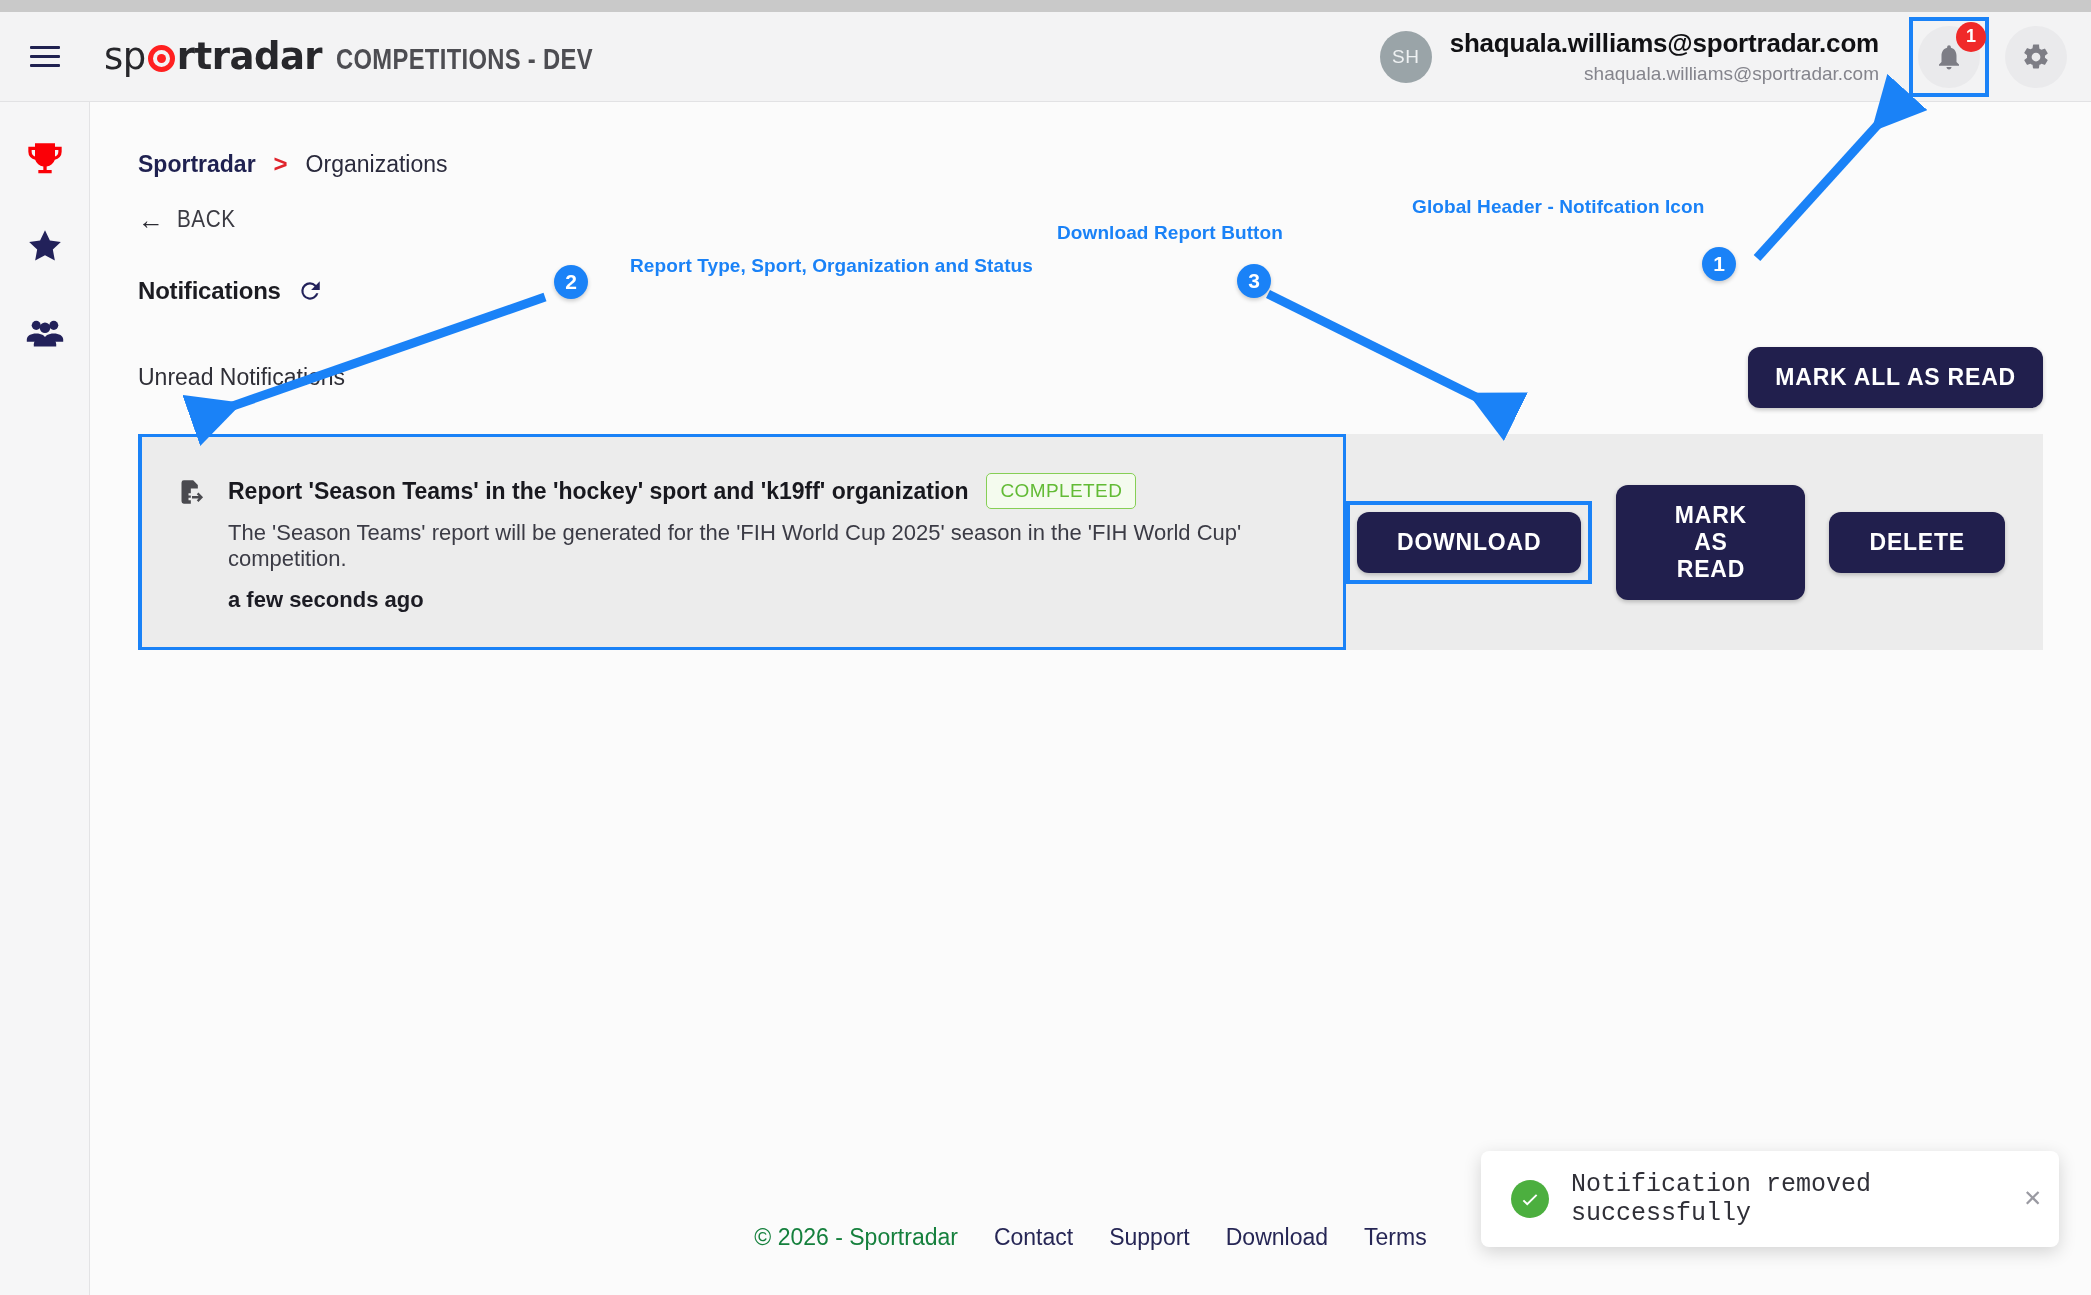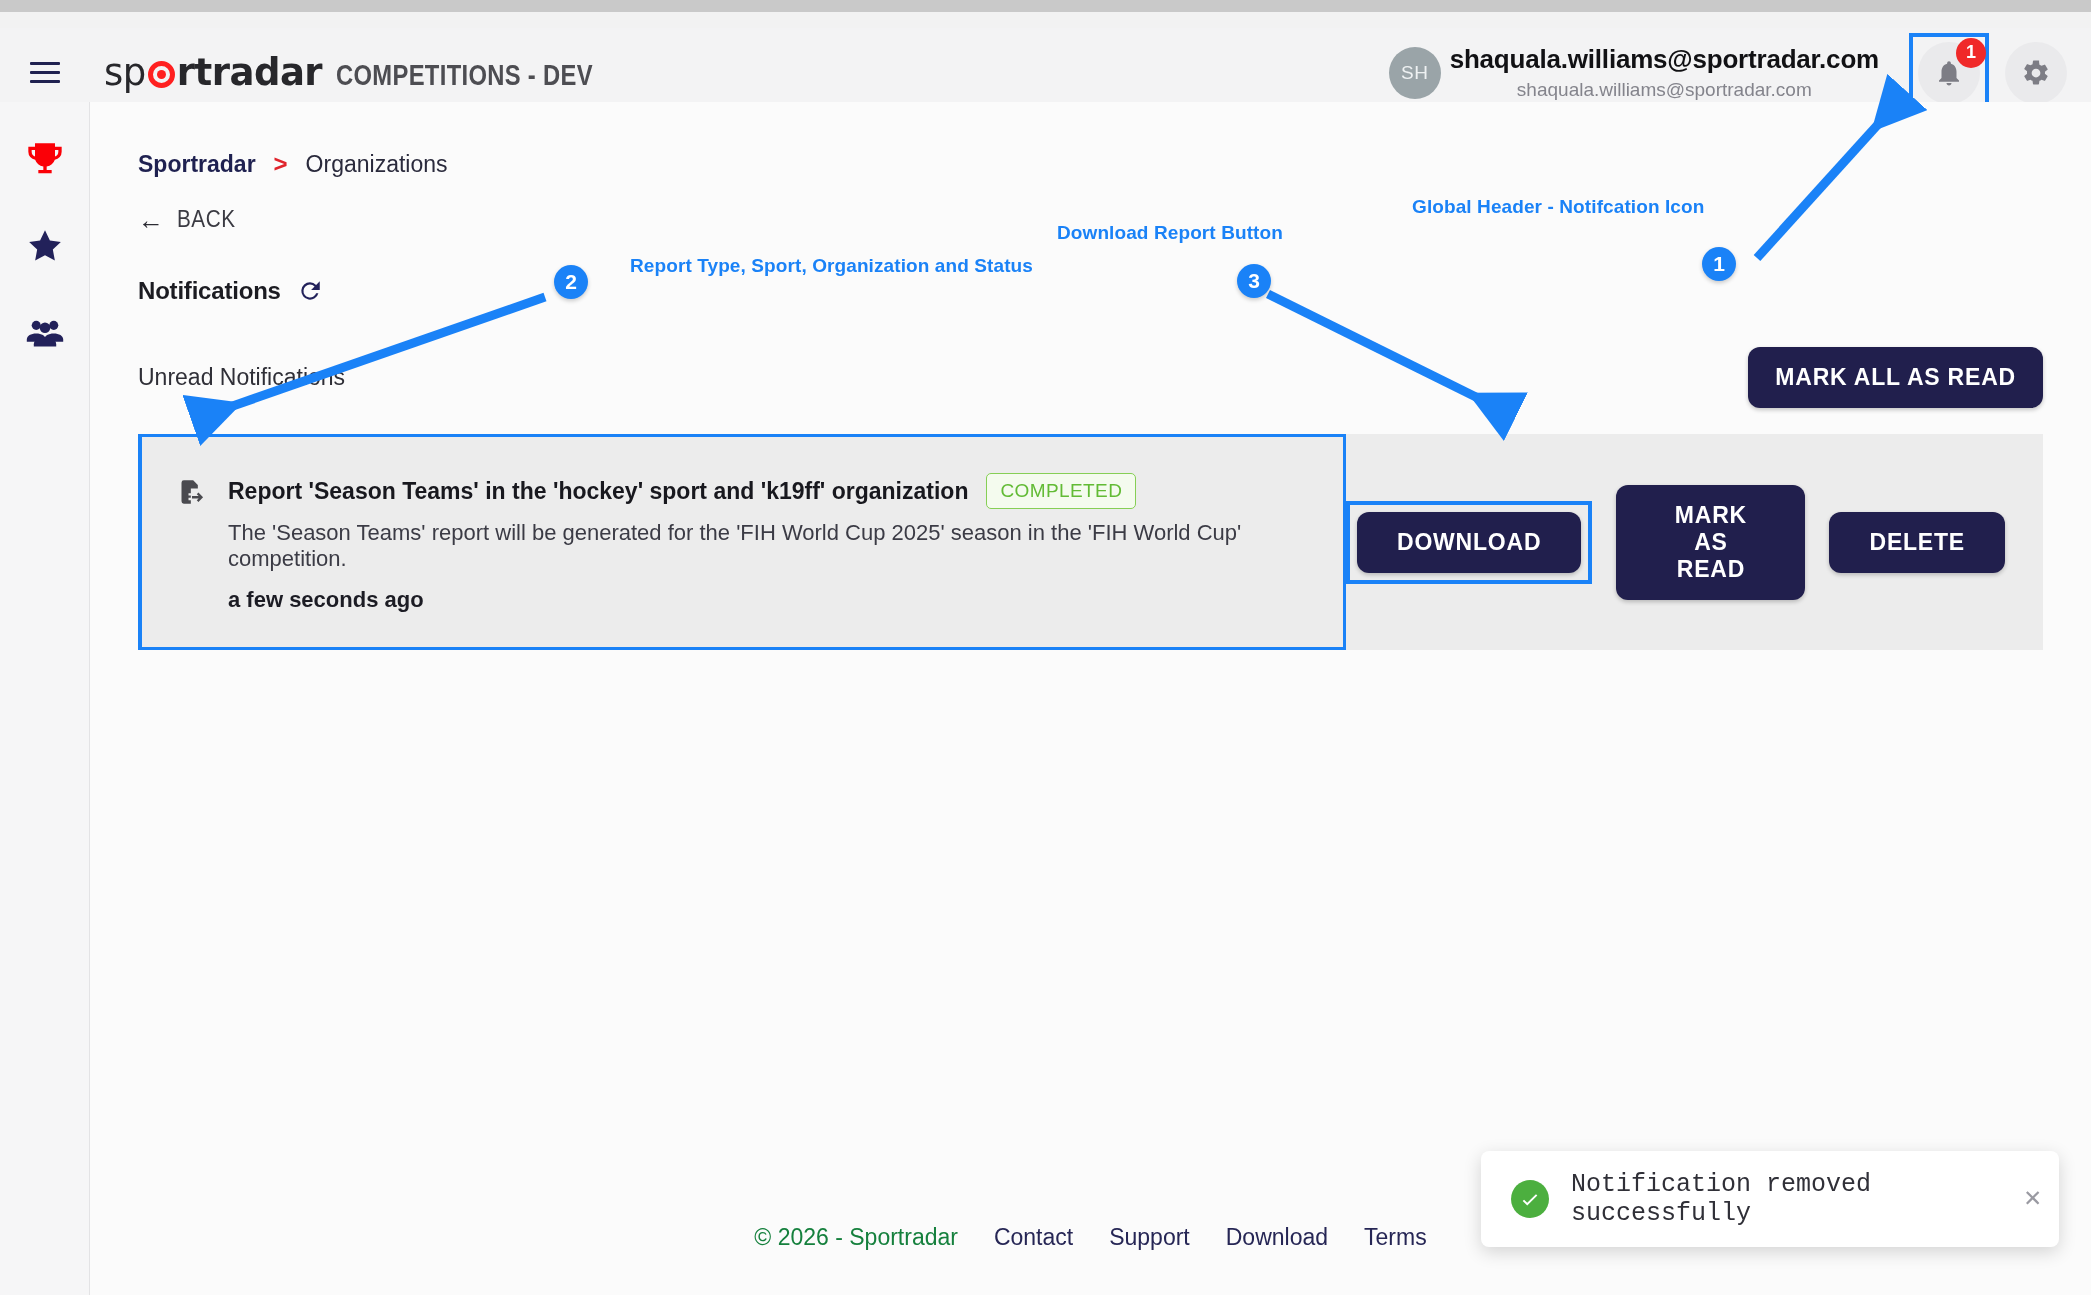--- a/index.html
+++ b/index.html
@@ -11,21 +11,21 @@
   }
   .app {
     position: absolute; left: 0; top: 12px;
     width: 2091px; height: 1283px;
     background: #f2f2f2;
     overflow: hidden;
   }
 
   
   .header {
-    position: absolute; left: 0; top: 16px; width: 2091px; height: 90px;
+    position: absolute; left: 0; top: 0; width: 2091px; height: 90px;
     background: #f3f3f4;
     border-bottom: 1px solid #e2e2e4;
     display: flex; align-items: center;
   }
   .hamburger {
     width: 90px; display: flex; flex-direction: column;
     align-items: center; justify-content: center; gap: 6px; cursor: pointer;
   }
   .hamburger span { display: block; width: 30px; height: 3px; background: #1f2150; border-radius: 1px; }
 
@@ -54,21 +54,21 @@
 
   .header-right {
     margin-left: auto; display: flex; align-items: center; gap: 0; padding-right: 24px;
   }
   .avatar {
     width: 52px; height: 52px; border-radius: 50%;
     background: #9aa4a8; color: #eef1f2;
     display: flex; align-items: center; justify-content: center;
     font-size: 19px; font-weight: 400; letter-spacing: 0.5px; text-align: center;
   }
-  .user-block { margin-left: 9px; text-align: center; line-height: 1.25; }
+  .user-block { margin-left: 18px; text-align: right; line-height: 1.25; }
   .user-name { font-size: 26px; font-weight: 700; color: #111114; letter-spacing: -0.2px; }
   .user-mail { font-size: 19px; color: #84848c; margin-top: 2px; }
 
   .icon-btn {
     width: 62px; height: 62px; border-radius: 50%;
     display: flex; align-items: center; justify-content: center;
     position: relative; cursor: pointer; background: #eaeaec;
   }
   .bell-highlight {
     margin-left: 30px;

